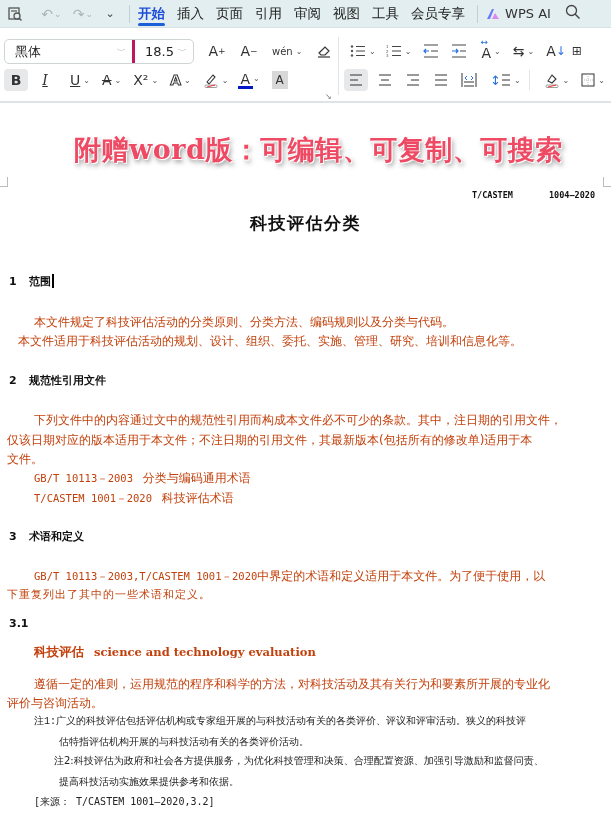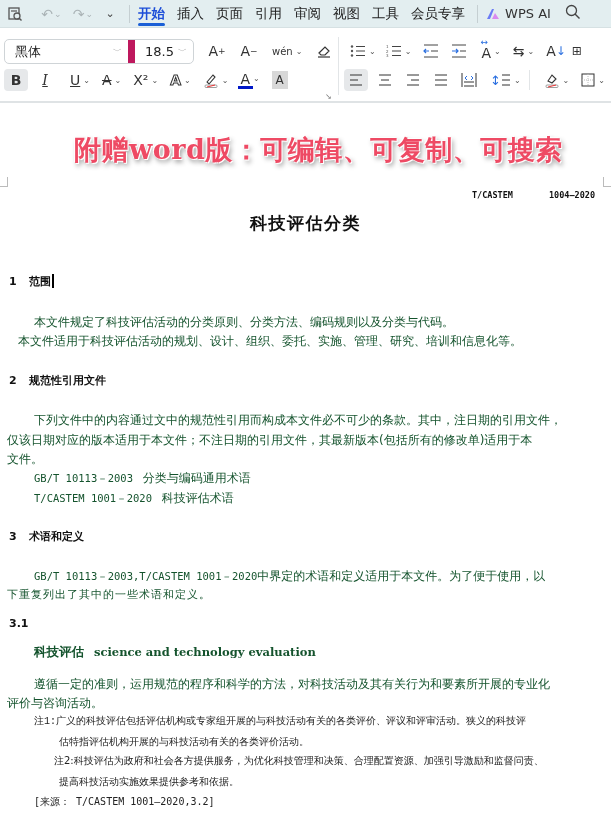--- a/index.html
+++ b/index.html
@@ -28,21 +28,21 @@
   
   .ribbon {
     position: absolute; left: 0; top: 29px; width: 611px; height: 74px; background: #ffffff;
     border-bottom: 2px solid #dfe3e5;
   }
   .rb-row { position: absolute; display: flex; align-items: center; }
   .font-select {
     position: absolute; left: 4px; top: 10px; width: 190px; height: 25px;
     border: 1px solid #cfd4d7; border-radius: 5px; display: flex; align-items: center; background: #fff;
   }
-  .font-select .fname { flex: 0 0 130px; padding-left: 10px; font-size: 13px; color: #222; border-right: 7px solid #be185d; height: 23px; line-height: 23px; position: relative; }
+  .font-select .fname { flex: 0 0 130px; padding-left: 10px; font-size: 13px; color: #222; border-right: 3px solid #be185d; height: 23px; line-height: 23px; position: relative; }
   .font-select .fname .cv { position: absolute; right: 6px; top: 0; font-size: 9px; color: #888; }
   .font-select .fsize { flex: 1; padding-left: 10px; font-size: 13px; color: #222; position: relative; height: 23px; line-height: 23px; }
   .font-select .fsize .cv { position: absolute; right: 6px; top: 0; font-size: 9px; color: #888; }
   .rb-btn { display: inline-flex; align-items: center; justify-content: center; height: 22px; color: #333; font-size: 14px; position: relative; }
   .rb-btn .cv { font-size: 8px; color: #555; margin-left: 3px; }
   .rb-btn.pressed { background: #e6e8ea; border-radius: 4px; }
   .rb-divider { position: absolute; left: 338px; top: 8px; width: 1px; height: 58px; background: #e2e5e7; }
   .small-divider { width: 1px; height: 20px; background: #e2e5e7; margin: 0 8px; }
   .launcher { position: absolute; left: 325px; top: 63px; font-size: 8px; color: #777; }
 
@@ -59,21 +59,21 @@
   .corner-l { position: absolute; left: 0; top: 72px; width: 8px; height: 10px; border-right: 1px solid #bbb; border-bottom: 1px solid #bbb; }
   .corner-r { position: absolute; left: 603px; top: 72px; width: 8px; height: 10px; border-left: 1px solid #bbb; border-bottom: 1px solid #bbb; }
   .docnum { position: absolute; left: 472px; top: 85px; font-family: "DejaVu Sans Mono", "Liberation Mono", monospace; font-size: 8.5px; font-weight: bold; color: #111; white-space: nowrap; }
   .docnum .n2 { margin-left: 36px; }
   .title { position: absolute; left: 0; width: 611px; top: 107px; text-align: center; font-size: 17px; font-weight: bold; color: #111; letter-spacing: 1.5px; }
 
   .h { position: absolute; left: 9px; font-size: 11px; font-weight: bold; color: #111; white-space: nowrap; }
   .h .num { display: inline-block; width: 20px; }
   .cursor { display: inline-block; width: 1.5px; height: 14px; background: #000; vertical-align: -3px; margin-left: 1px; }
 
-  .p { position: absolute; font-size: 12px; color: #14532d; white-space: nowrap; line-height: 18px; }
+  .p { position: absolute; font-size: 12px; color: #c2410c; white-space: nowrap; line-height: 18px; }
   .mono { font-family: "DejaVu Sans Mono", "Liberation Mono", monospace; font-size: 10.5px; }
   .note { position: absolute; font-size: 10px; color: #222; white-space: nowrap; }
   .term-cn { font-weight: bold; font-size: 12.5px; }
   .term-en { font-family: "DejaVu Serif", "Liberation Serif", serif; font-weight: bold; font-size: 11.5px; margin-left: 10px; }
 </style>
 </head>
 <body>
 
 <div class="menubar">
   <div class="mb-icon" style="margin-left:4px;">

